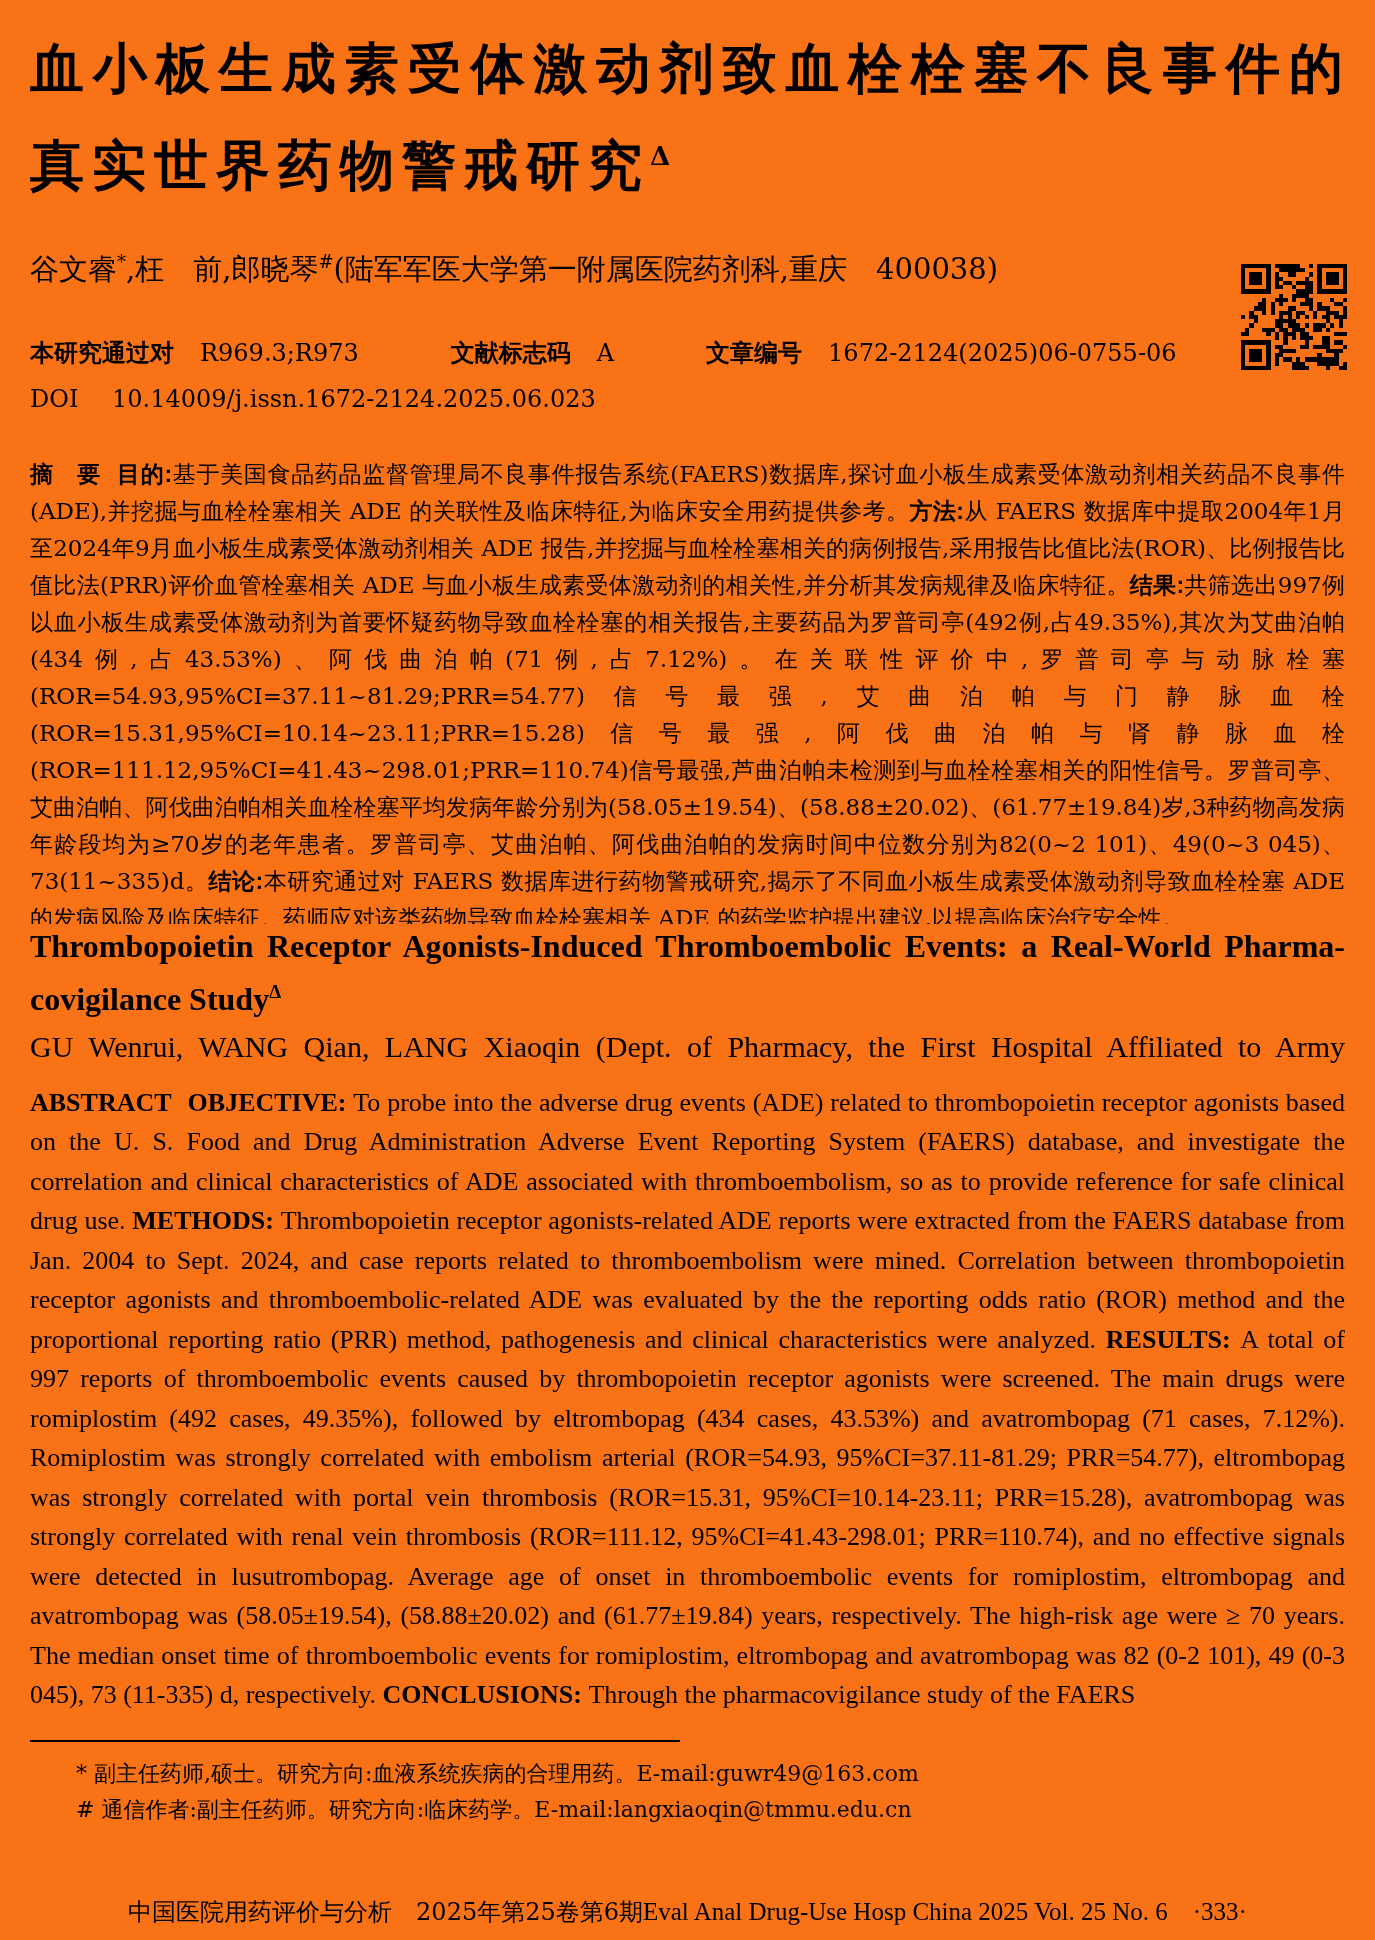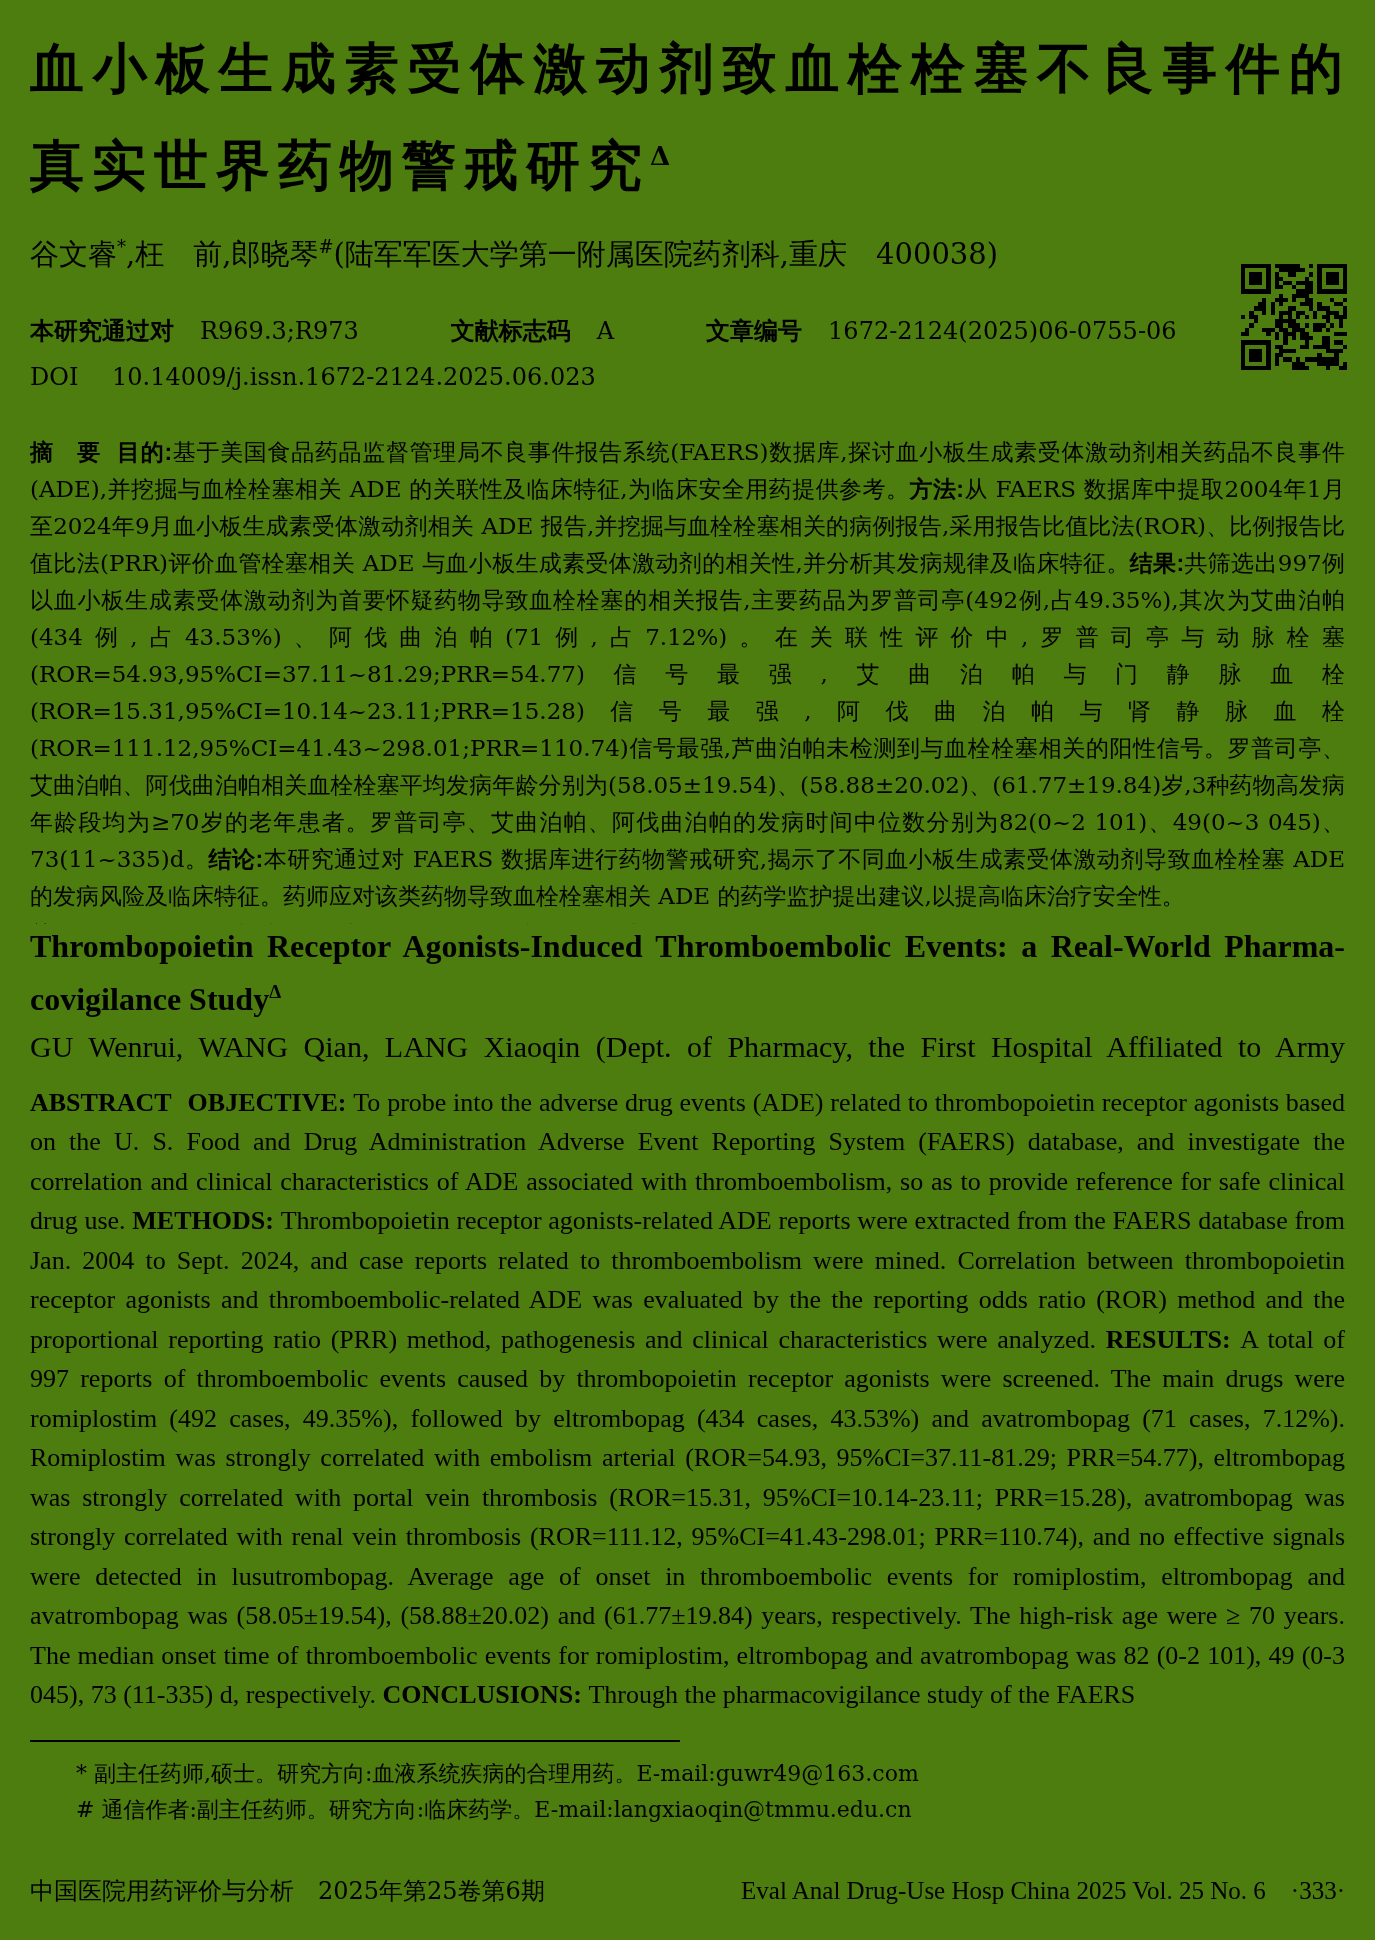--- a/index.html
+++ b/index.html
@@ -1,30 +1,30 @@
 <!DOCTYPE html>
 <html><head>
 <meta charset="utf-8">
 <style>
   html,body{margin:0;padding:0;background:#888;}
   .page{
-    width:1375px;height:1940px;position:relative;background:#4d7c0f;
+    width:1375px;height:1940px;position:relative;background:#f97316;
     margin:0 auto;color:#000;overflow:hidden;
     font-family:"DejaVu Serif","Liberation Serif",serif;
   }
   .b{font-weight:700;}
   .hei{font-family:"Liberation Sans","DejaVu Sans",sans-serif;font-weight:700;}
 
   
   .cn-block{position:absolute;top:24px;left:30px;width:1315px;height:900px;overflow:hidden;}
   .title-cn{font-size:54px;font-weight:700;line-height:88px;}
   .tl1{text-align:justify;text-align-last:justify;letter-spacing:2px;}
   .tl2{letter-spacing:8px;}
   .title-cn sup{font-size:26px;font-weight:700;}
-  .authors-cn{margin-top:22px;font-size:29px;line-height:32px;}
+  .authors-cn{margin-top:30px;font-size:29px;line-height:45px;}
   .authors-cn sup{font-size:18px;}
   .meta-row{margin-top:46px;font-size:24px;line-height:30px;display:flex;align-items:baseline;white-space:nowrap;}
   .g1{margin-left:26px;}
   .g2{margin-left:92px;}
   .doi-row{margin-top:16px;font-size:24px;line-height:30px;}
   .abstract-cn{margin-top:42px;font-size:23px;line-height:37px;text-align:justify;}
   .lab{margin-right:16px;}
   .keywords{margin-top:2px;font-size:23px;line-height:37px;}
 
   
@@ -40,22 +40,22 @@
   .en-authors{font-size:30px;line-height:45px;margin-top:2px;font-weight:400;}
   .en-authors .l1{text-align:justify;text-align-last:justify;}
   .abstract-en{margin-top:14px;font-size:26px;line-height:39.5px;text-align:justify;}
 
   
   .footnotes{position:absolute;left:30px;top:1740px;width:1315px;font-size:22px;line-height:36px;}
   .fn-rule{width:650px;border-top:2px solid #000;height:0;}
   .fn-list{margin-top:14px;padding-left:46px;}
 
   
-  .footer{position:absolute;left:30px;width:1315px;bottom:33px;display:flex;
-    justify-content:space-between;align-items:baseline;}
+  .footer{position:absolute;left:30px;width:1315px;bottom:12px;display:flex;
+    justify-content:center;align-items:baseline;}
   .footer-left{font-size:24px;}
   .footer-right{font-family:"Liberation Serif","DejaVu Serif",serif;font-size:25px;}
 </style>
 </head>
 <body>
 
 <div class="page">
 
   <div class="cn-block">
 

